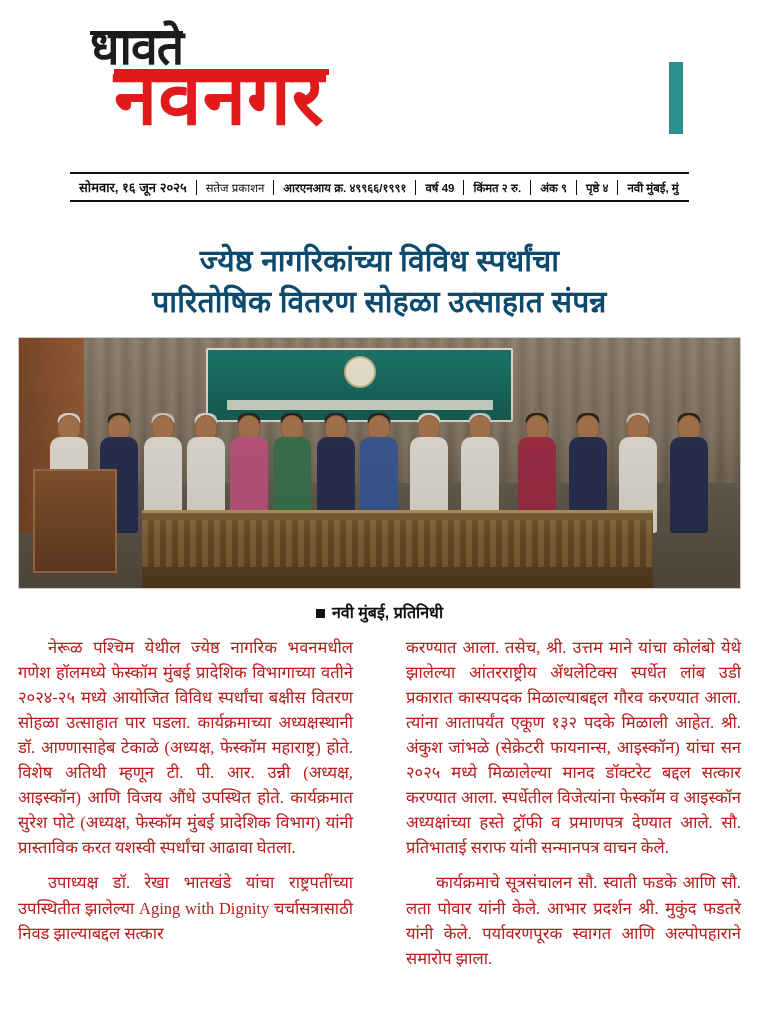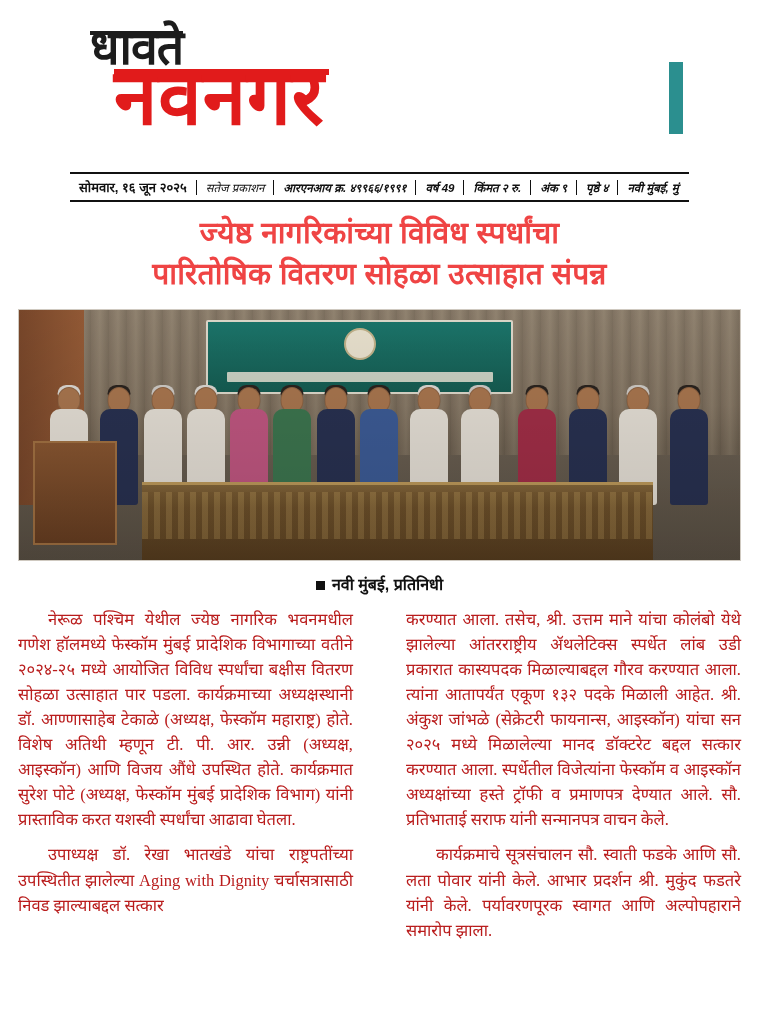--- a/index.html
+++ b/index.html
@@ -92,38 +92,37 @@
     font-weight: bold;
     color: #111;
     white-space: nowrap;
     overflow: hidden;
   }
   .info-strip .cell {
     padding: 0 9px;
   }
   .info-strip .cell + .cell {
     border-left: 1.5px solid #111;
-    font-style: italic;
   }
   .info-strip .date {
     font-size: 13px;
   }
   .info-strip .thin {
     font-weight: normal;
   }
 
   
   .headline {
-    margin: 10px 8px 14px 8px;
+    margin: 38px 8px 14px 8px;
     text-align: center;
     font-family: "Liberation Sans", sans-serif;
     font-weight: bold;
     font-size: 30px;
     line-height: 1.38;
-    color: #ef4444;
+    color: #0c4a6e;
     letter-spacing: 0.2px;
   }
 
   
   .photo-wrap {
     margin: 4px 0 12px 0;
     width: 723px;
     height: 252px;
     position: relative;
     overflow: hidden;

